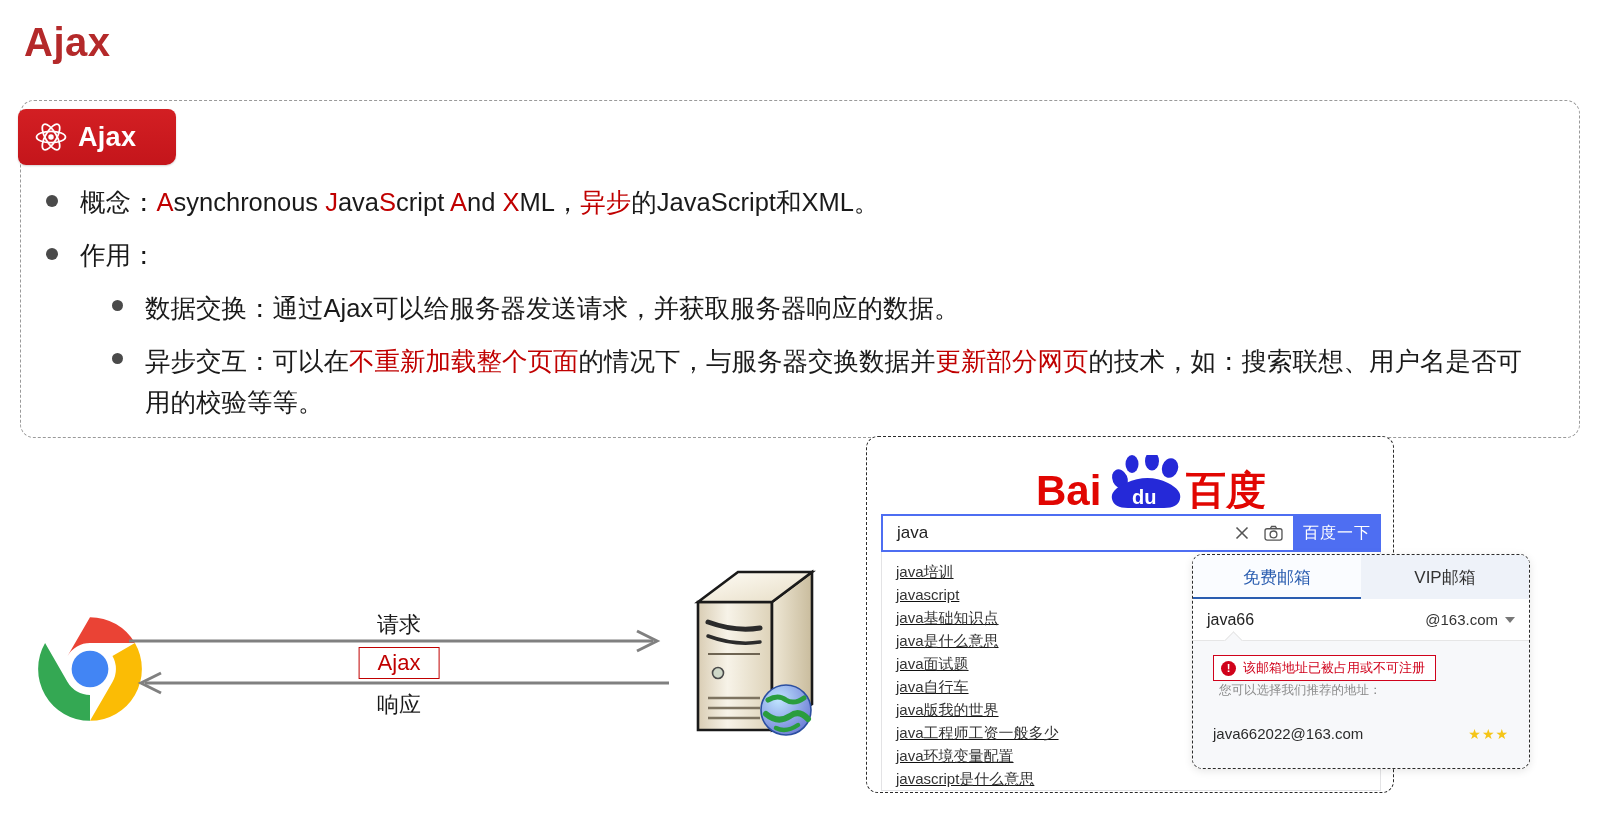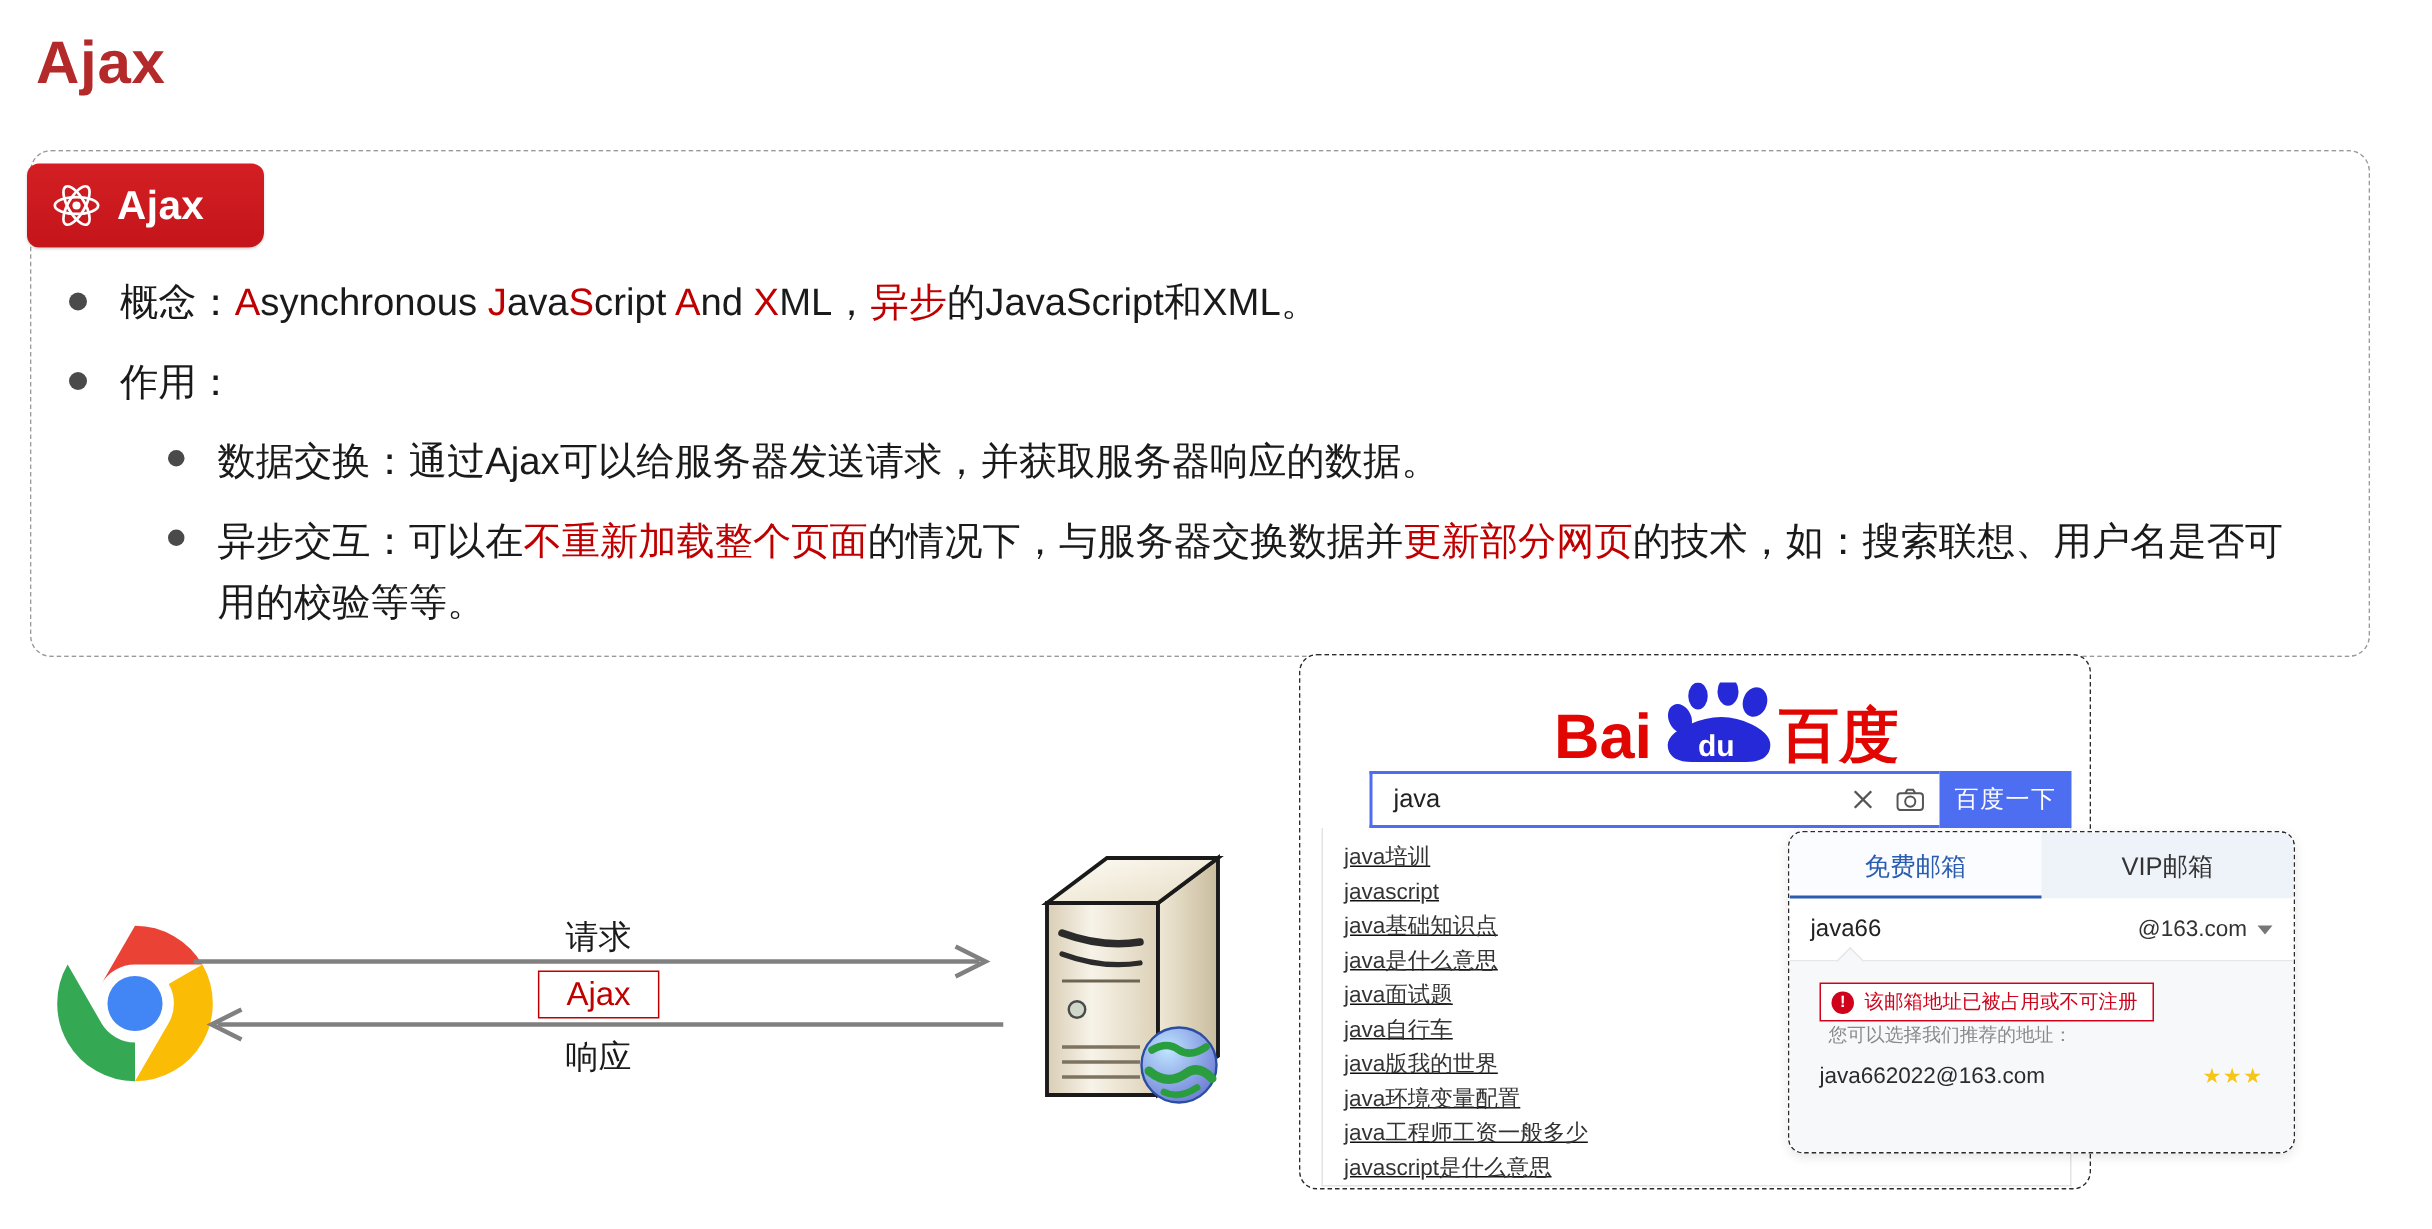--- a/index.html
+++ b/index.html
@@ -160,21 +160,20 @@
   .search-box {
     flex: 1 1 auto;
     border: 2px solid #4e6ef2;
     border-right: none;
     background: #fff;
     display: flex;
     align-items: center;
     padding: 0 10px 0 14px;
     box-sizing: border-box;
     gap: 14px;
-    margin-left: 32px;
   }
   .search-text {
     flex: 1 1 auto;
     font-size: 17px;
     color: #222;
     font-family: "Liberation Sans", sans-serif;
   }
   .ico-clear, .ico-camera {
     flex: 0 0 auto;
     color: #6b6b6b;
@@ -319,21 +318,21 @@
     flex: 0 0 auto;
   }
   .err-msg { font-size: 13px; color: #d0021b; white-space: nowrap; }
   .hint-line {
     margin-top: 1px;
     font-size: 12.5px;
     color: #8a8a8a;
     padding-left: 6px;
   }
   .sugg-mail-row {
-    margin-top: 10px;
+    margin-top: 26px;
     display: flex;
     align-items: center;
     justify-content: space-between;
     padding-left: 0px;
     padding-right: 6px;
   }
   .sugg-mail { font-size: 15px; color: #2b2b2b; }
   .stars { color: #f5c518; font-size: 14px; letter-spacing: 1px; }
 </style>
 </head>
@@ -501,22 +500,22 @@
   </div>
 
   <div class="suggest-list">
     <div class="suggest-item">java培训</div>
     <div class="suggest-item">javascript</div>
     <div class="suggest-item">java基础知识点</div>
     <div class="suggest-item">java是什么意思</div>
     <div class="suggest-item">java面试题</div>
     <div class="suggest-item">java自行车</div>
     <div class="suggest-item">java版我的世界</div>
+    <div class="suggest-item">java工程师工资一般多少</div>
     <div class="suggest-item">java环境变量配置</div>
-    <div class="suggest-item">java工程师工资一般多少</div>
     <div class="suggest-item">javascript是什么意思</div>
   </div>
 </div>
 
 <div class="mail-panel">
   <div class="mail-tabs">
     <div class="mail-tab active">免费邮箱</div>
     <div class="mail-tab">VIP邮箱</div>
   </div>
 

